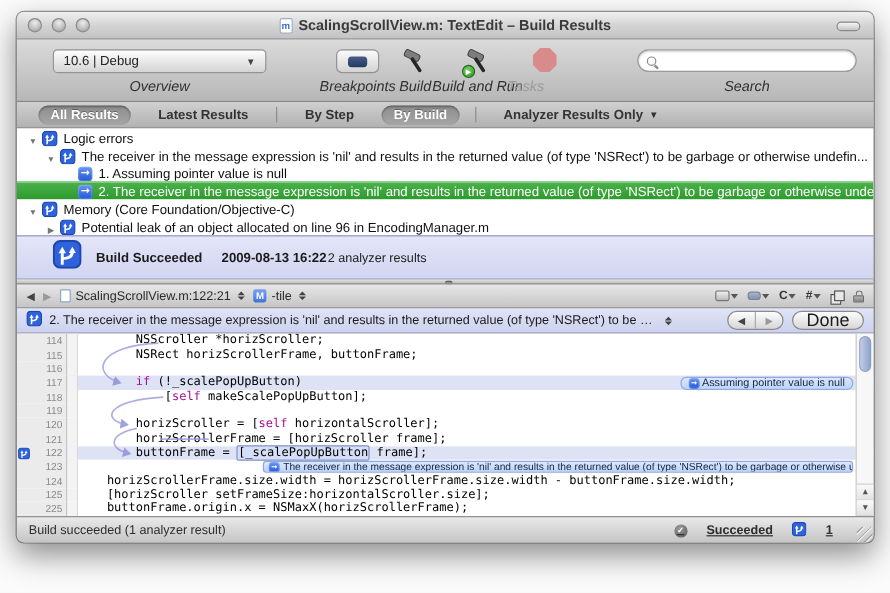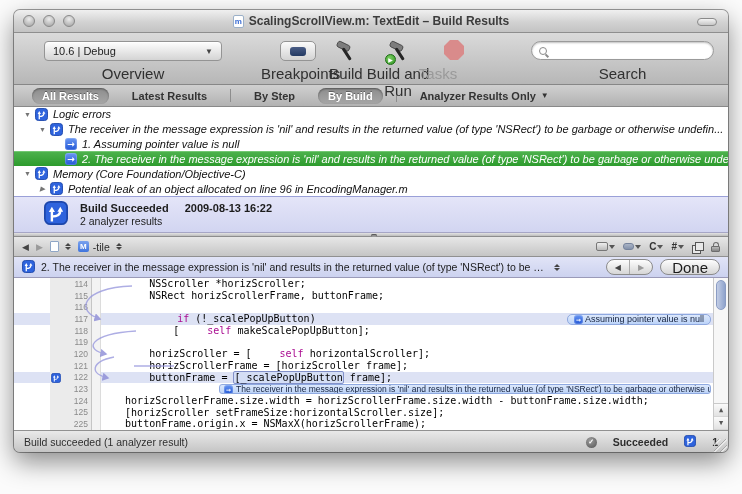--- a/index.html
+++ b/index.html
@@ -21,21 +21,21 @@
     font-size:8px; font-weight:bold; color:#3a6cd4; display:flex; align-items:center; justify-content:center; }
   .pill { position:absolute; right:11px; top:8px; width:20px; height:8px; border-radius:4px;
     border:1px solid #8a8a8a; background:linear-gradient(#f4f4f4,#c6c6c6); }
 
   
   .toolbar { height:52px; background:linear-gradient(#dadada,#b7b7b7); border-bottom:1px solid #878787; position:relative; }
   .popup { position:absolute; left:30px; top:8px; width:178px; height:20px;
     background:linear-gradient(#fefefe,#d4d4d4); border:1px solid #949494; border-radius:4px;
     box-shadow:inset 0 1px 0 #fff; display:flex; align-items:center; padding:0 8px; font-size:11px; color:#222; }
   .popup .parrow { margin-left:auto; font-size:8px; color:#444; }
-  .tlabel { position:absolute; top:32px; font-size:15px; color:#303030; text-align:center; }
+  .tlabel { position:absolute; top:32px; font-size:12px; color:#303030; text-align:center;font-style:italic; }
   .tlabel.dim { color:#9a9a9a; }
   .bp-btn { position:absolute; left:266px; top:8px; width:36px; height:20px; border:1px solid #949494; border-radius:5px;
     background:linear-gradient(#fbfbfb,#d3d3d3); display:flex; align-items:center; justify-content:center; }
   .bp-glyph { width:16px; height:9px; border-radius:3px; background:linear-gradient(#4a5d86,#233a63); }
   .hammer-wrap { position:absolute; top:5px; width:26px; height:26px; }
   .run-dot { position:absolute; left:-1px; bottom:-1px; width:11px; height:11px; border-radius:50%;
     background:radial-gradient(circle at 40% 35%, #7cd063, #2f9422); border:1px solid #1d6d14;
     color:#fff; font-size:6px; display:flex; align-items:center; justify-content:center; }
   .octagon { position:absolute; left:430px; top:7px; width:20px; height:20px; background:#d98b8b;
     clip-path:polygon(30% 0,70% 0,100% 30%,100% 70%,70% 100%,30% 100%,0 70%,0 30%); }
@@ -49,35 +49,35 @@
   .filterbar { height:22px; background:linear-gradient(#d0d0d0,#b2b2b2); border-bottom:1px solid #898989;
     display:flex; align-items:center; padding-left:18px; gap:13px; font-size:11px; font-weight:bold; color:#333; }
   .fitem { padding:2px 10px; border-radius:10px; white-space:nowrap; display:flex; align-items:center; gap:5px; }
   .fitem.sel { background:linear-gradient(#8d8d8d,#a6a6a6); color:#fff; text-shadow:0 -1px 0 rgba(0,0,0,.35);
     box-shadow:inset 0 1px 2px rgba(0,0,0,.4); }
   .fdiv { width:1px; height:13px; background:#8d8d8d; }
   .fdrop { font-size:8px; }
 
   
   .results { height:89px; background:#fff; overflow:hidden; }
-  .rrow { height:14.83px; display:flex; align-items:center; font-size:11px; color:#101010; white-space:nowrap; overflow:hidden;font-style:italic; }
+  .rrow { height:14.83px; display:flex; align-items:flex-end; font-size:11px; color:#101010; white-space:nowrap; overflow:hidden; }
   .rrow.sel { background:linear-gradient(#4cb14c,#2d9b2d); color:#fff; border-top:1px solid #72c872; }
   .disc { width:11px; min-width:11px; font-size:7px; color:#757575; text-align:center; margin-right:2px; }
   .rrow.sel .disc { color:#fff; }
   .rtext { margin-left:5px; }
 
   .ana-icon { display:inline-flex; flex:none; }
   .step-icon { flex:none; border-radius:3px; background:linear-gradient(#6a97f2,#2257d6); color:#fff;
     font-weight:bold; display:flex; align-items:center; justify-content:center;
     box-shadow:inset 0 0 0 1px rgba(255,255,255,.18); font-family:"DejaVu Sans",sans-serif; }
 
   
   .buildband { height:37px; background:linear-gradient(#e4e5f8,#d2d5f1); border-top:1px solid #9aa0d8;
     border-bottom:1px solid #a6a6c6; display:flex; align-items:center; padding-left:30px; gap:12px; }
-  .bb-lines { display:flex; flex-direction:column; gap:1px; }
+  .bb-lines { display:flex; gap:1px; }
   .bb-l1 { font-size:11px; font-weight:bold; color:#1c1c1c; }
   .bb-time { font-weight:bold; margin-left:16px; }
   .bb-l2 { font-size:10.5px; color:#222; }
 
   .splitter { height:4px; background:linear-gradient(#e3e3e3,#bdbdbd); border-bottom:1px solid #8d8d8d; position:relative; }
   .dimple { position:absolute; left:50%; top:1px; width:6px; height:2.5px; border-radius:2px; background:#9a9a9a;
     box-shadow:inset 0 1px 1px rgba(0,0,0,.45); }
 
   
   .navbar { height:20px; background:linear-gradient(#e7e7e7,#c5c5c5); border-bottom:1px solid #909090;
@@ -112,48 +112,48 @@
   .capsule { display:flex; align-items:center; border:1px solid #8b8b8b; border-radius:9px; height:16px;
     background:linear-gradient(#fdfdfd,#d6d6d6); overflow:hidden; }
   .capsule .half { padding:0 8px; font-size:8px; color:#444; }
   .capsule .half.dim { color:#9a9a9a; }
   .cap-div { width:1px; align-self:stretch; background:#aaa; }
   .done-btn { border:1px solid #8b8b8b; border-radius:9px; height:16px; padding:0 11px; font-size:15px; color:#1b1b1b;
     background:linear-gradient(#fdfdfd,#d6d6d6); display:flex; align-items:center; }
 
   
   .codearea { height:152px; background:#fff; position:relative; overflow:hidden; font-family:"DejaVu Sans Mono",monospace; }
-  .crow { height:11.69px; display:flex; align-items:flex-end; position:relative;padding-left:36px; }
+  .crow { height:11.69px; display:flex; align-items:flex-end; position:relative; }
   .crow.hl { background:#dde2f4; }
   .gut { width:42px; min-width:42px; height:100%; background:#ebebeb; border-right:1px solid #c5c5c5;
     display:flex; align-items:center; justify-content:flex-end; padding-right:3px; position:relative; }
   .lnum { font-size:8.5px; color:#8a8a8a; font-family:"Liberation Sans",sans-serif; }
   .gut-icon { position:absolute; left:1px; top:1px; }
   .rib { width:9px; min-width:9px; height:100%; background:#f3f3f3; border-right:1px solid #dcdcdc; }
   .codetext { font-size:10px; line-height:11.69px; white-space:pre; color:#000; }
-  .c-k { color:#aa0d91;margin-left:28px; }
+  .c-k { color:#aa0d91; }
   .c-box { border:1px solid #8391c9; background:rgba(208,219,246,.65); border-radius:2px; }
   .ibubble { position:absolute; left:205px; right:17px; top:0.5px; height:10.8px; border:1px solid #8fa9e0; border-radius:3px;
     background:linear-gradient(#dce8fc,#bcd3f8); display:flex; align-items:center; gap:3px; padding:0 4px;
     font-family:"Liberation Sans",sans-serif; font-size:8.5px; color:#16233f; white-space:nowrap; overflow:hidden; }
   .rbubble { position:absolute; right:17px; top:0.5px; height:11px; border:1px solid #8fa9e0; border-radius:5px;
     background:linear-gradient(#dce8fc,#bcd3f8); display:flex; align-items:center; gap:2px; padding:0 6px;
     font-family:"Liberation Sans",sans-serif; font-size:9px; color:#16233f; white-space:nowrap; }
   .paths { position:absolute; left:0; top:0; pointer-events:none; }
   .vscroll { position:absolute; right:0; top:0; width:15px; height:152px; background:#f7f7f7; border-left:1px solid #c9c9c9; }
   .vthumb { position:absolute; left:2px; top:2px; width:10px; height:30px; border-radius:5px;
     background:linear-gradient(90deg,#c2cde5,#8fa3cc); border:1px solid #8a9cc4; }
   .varrows { position:absolute; left:0; bottom:0; width:100%; border-top:1px solid #c9c9c9; }
   .varrow { height:13px; display:flex; align-items:center; justify-content:center; font-size:7px; color:#555;
     border-bottom:1px solid #d5d5d5; background:linear-gradient(#fafafa,#e2e2e2); }
 
   
   .statusbar { height:23px; background:linear-gradient(#e9e9e9,#c3c3c3); border-top:1px solid #919191;
     display:flex; align-items:center; padding:0 10px; font-size:10.5px; color:#2e2e2e; position:relative; }
-  .sb-right { margin-left:auto; display:flex; align-items:center; gap:16px; margin-right:0; font-weight:bold; }
+  .sb-right { margin-left:auto; display:flex; align-items:center; gap:16px; margin-right:24px; font-weight:bold;text-decoration:underline; }
   .sb-circle { width:11px; height:11px; border-radius:50%; background:radial-gradient(circle at 40% 32%, #9d9d9d, #545454);
     color:#fff; font-size:7px; display:flex; align-items:center; justify-content:center; }
   .grip { position:absolute; right:1px; bottom:1px; width:13px; height:13px; opacity:.7;
     background:repeating-linear-gradient(135deg, transparent 0 3px, #969696 3px 4px, #f2f2f2 4px 5px); }
 </style>
 </head>
 <body>
 
 <div class="stage">
   <div class="window">
@@ -317,20 +317,21 @@
 
     <div class="splitter">
         <span class="dimple"></span>
       </div>
 
     <div class="navbar">
       <span class="nav-arrow">◀</span>
       <span class="nav-arrow dim">▶</span>
       <div class="pop-group">
         <span class="mini-doc"></span>
+        <span>ScalingScrollView.m:122:21</span>
         <span class="stepper">
             <i class="up"></i>
             <i class="dn"></i>
           </span>
       </div>
       <div class="pop-group">
         <span class="m-badge">M</span>
         <span>-tile</span>
         <span class="stepper">
             <i class="up"></i>

